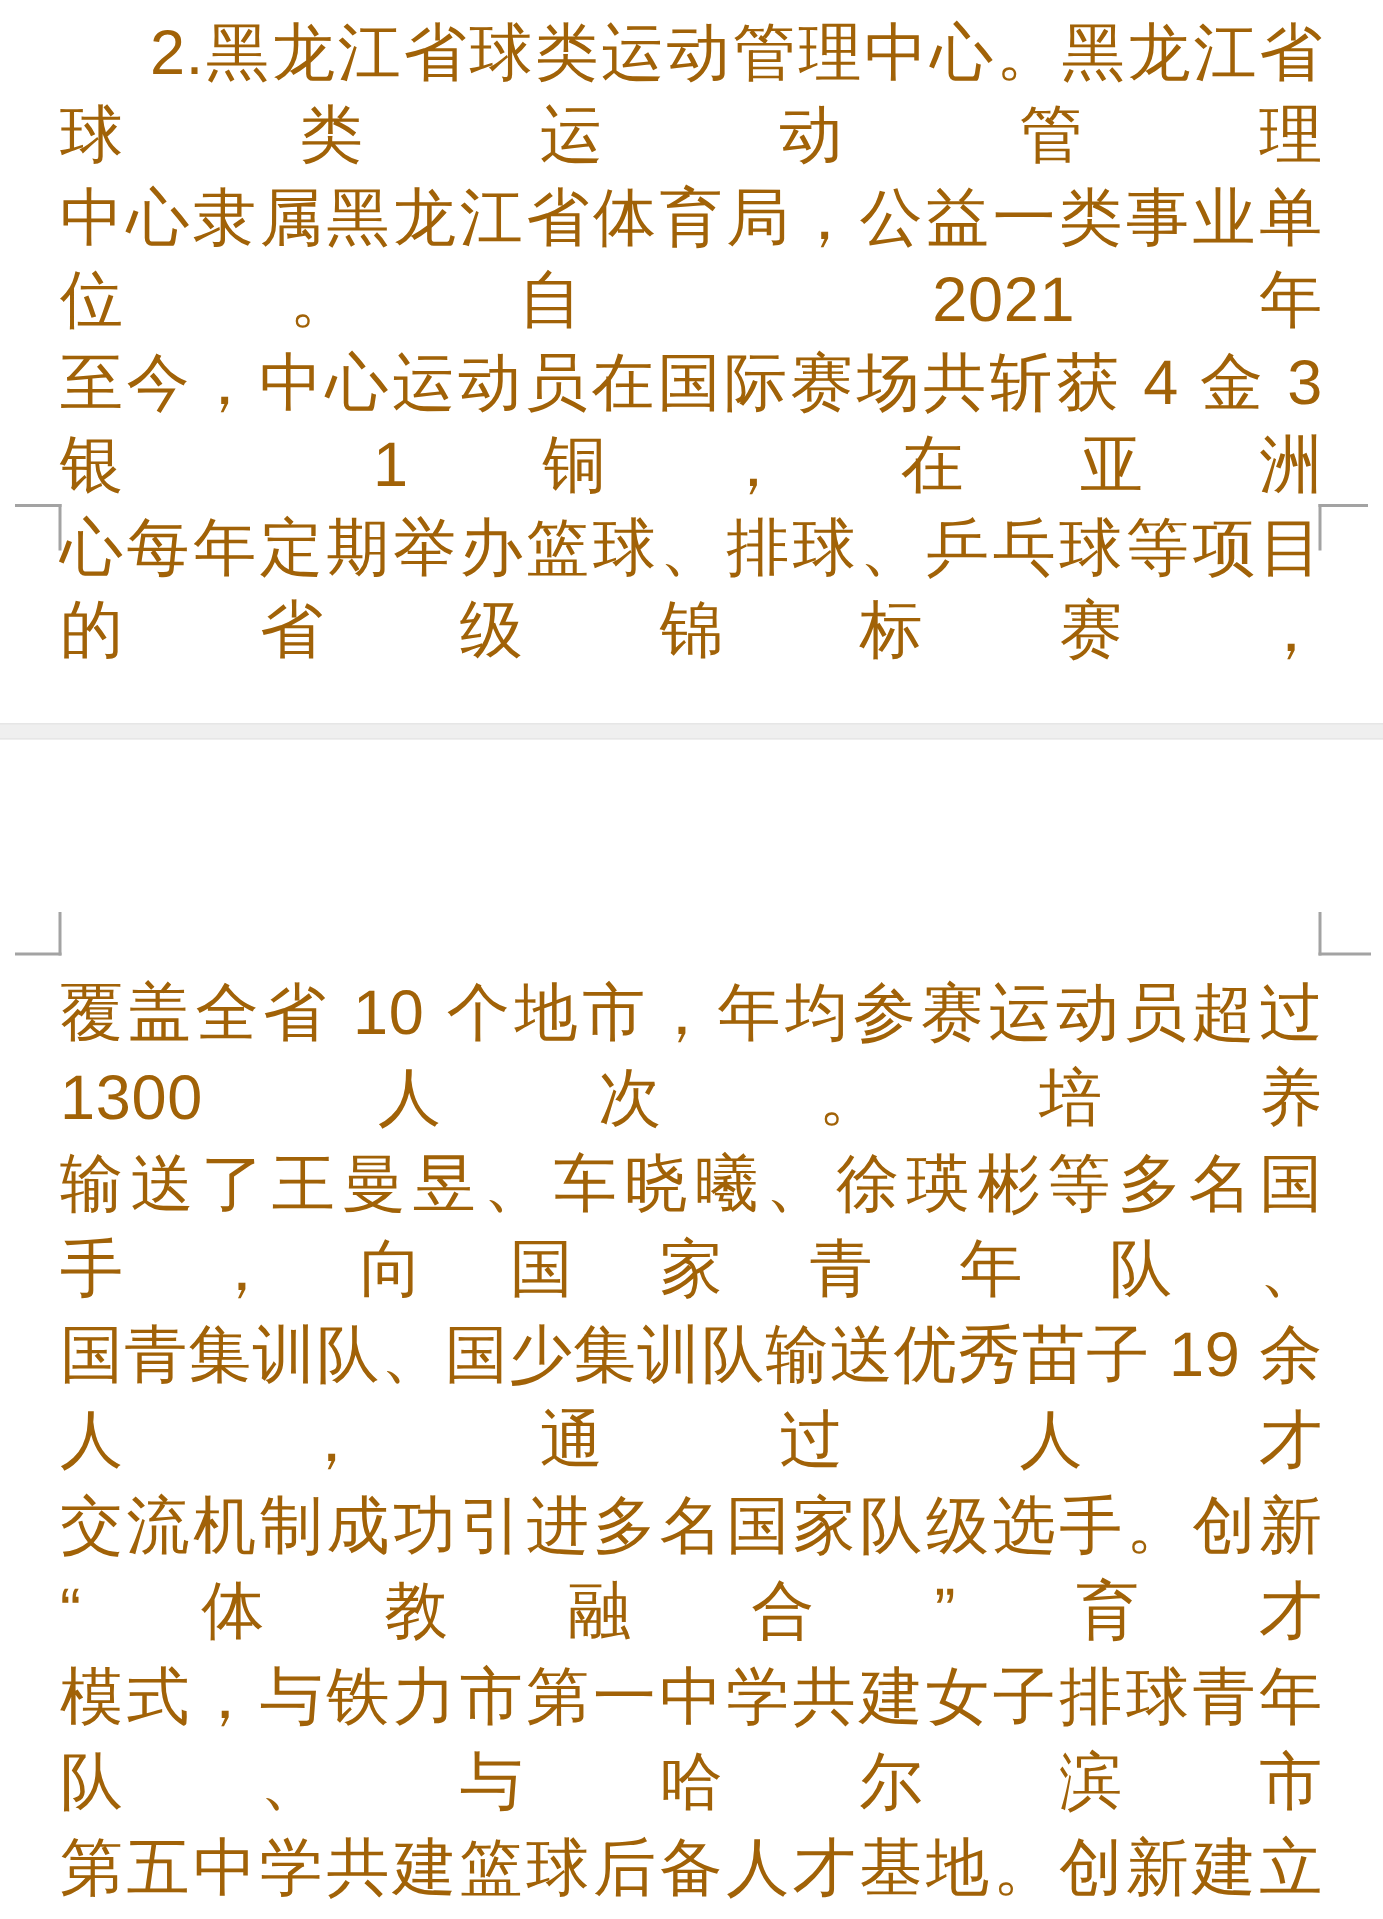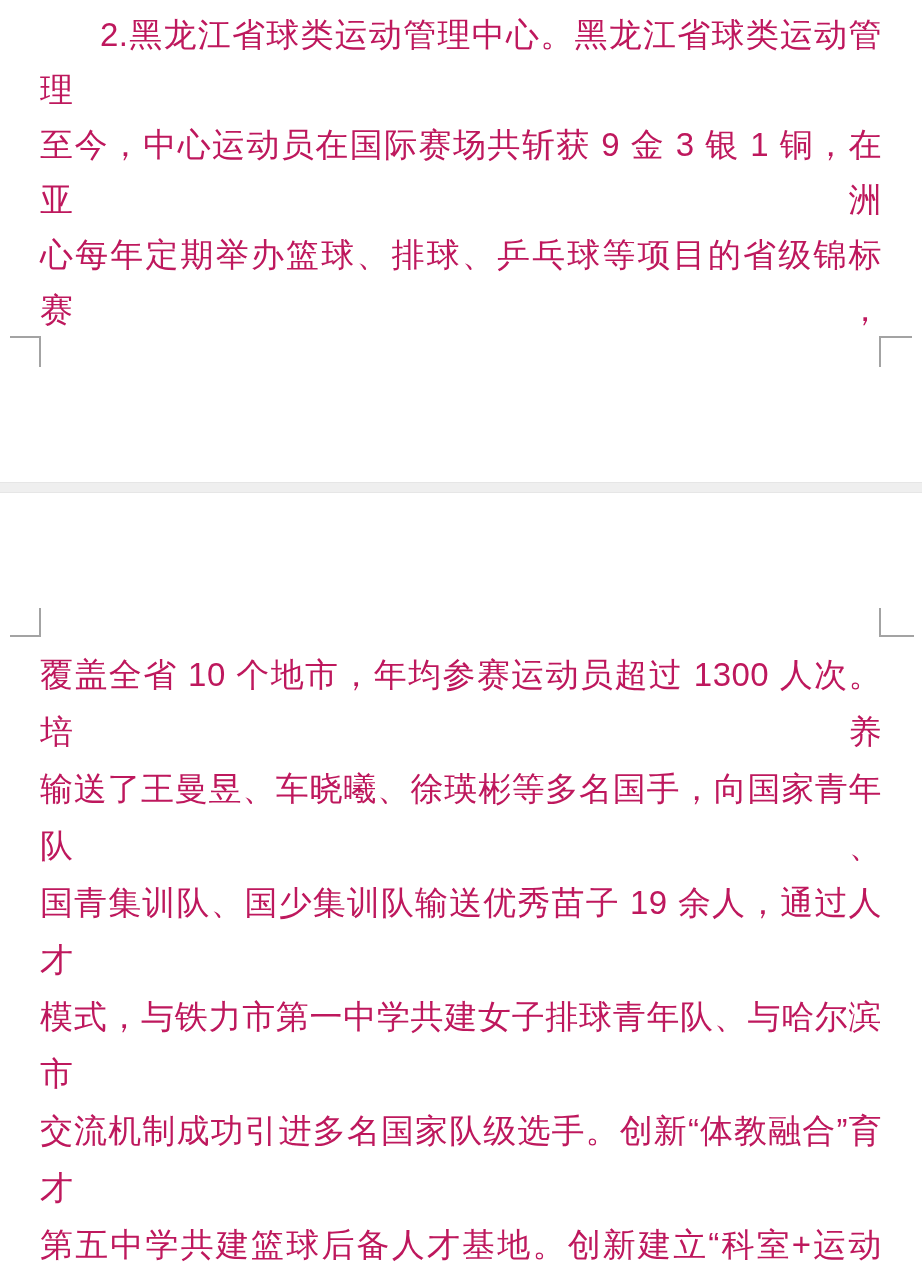--- a/index.html
+++ b/index.html
@@ -9,22 +9,22 @@
     width: 922px;
     height: 1279px;
     background: #ffffff;
     overflow: hidden;
     font-family: "Liberation Sans", "DejaVu Sans", sans-serif;
   }
   .text-block {
     position: absolute;
     left: 40px;
     right: 40px;
-    color: #be185d;
-    font-size: 33px;
+    color: #a16207;
+    font-size: 42px;
     font-weight: 400;
   }
   .block1 { top: 7px;   line-height: 55px; }
   .block2 { top: 646px; line-height: 57px; }
   .line {
     text-align: justify;
     text-align-last: justify;
     white-space: normal;
     letter-spacing: 0.5px;
   }
@@ -57,35 +57,36 @@
     border-bottom: 2px solid #a3a3a3; border-left: 2px solid #a3a3a3;
   }
 </style>
 </head>
 <body>
 
 <div class="screen">
 
   <div class="text-block block1">
     <div class="line indent">2.黑龙江省球类运动管理中心。黑龙江省球类运动管理</div>
-    <div class="line">至今，中心运动员在国际赛场共斩获 9 金 3 银 1 铜，在亚洲</div>
+    <div class="line">中心隶属黑龙江省体育局，公益一类事业单位。自 2021 年</div>
+    <div class="line">至今，中心运动员在国际赛场共斩获 4 金 3 银 1 铜，在亚洲</div>
     <div class="line">心每年定期举办篮球、排球、乒乓球等项目的省级锦标赛，</div>
   </div>
 
   <div class="crop crop-p1-bl"></div>
   <div class="crop crop-p1-br"></div>
 
   <div class="page-gap"></div>
 
   <div class="crop crop-p2-tl"></div>
   <div class="crop crop-p2-tr"></div>
 
   <div class="text-block block2">
     <div class="line">覆盖全省 10 个地市，年均参赛运动员超过 1300 人次。培养</div>
     <div class="line">输送了王曼昱、车晓曦、徐瑛彬等多名国手，向国家青年队、</div>
     <div class="line">国青集训队、国少集训队输送优秀苗子 19 余人，通过人才</div>
+    <div class="line">交流机制成功引进多名国家队级选手。创新“体教融合”育才</div>
     <div class="line">模式，与铁力市第一中学共建女子排球青年队、与哈尔滨市</div>
-    <div class="line">交流机制成功引进多名国家队级选手。创新“体教融合”育才</div>
     <div class="line">第五中学共建篮球后备人才基地。创新建立“科室+运动队”</div>
 
   </div>
 
 </div>
 
 </body></html>

